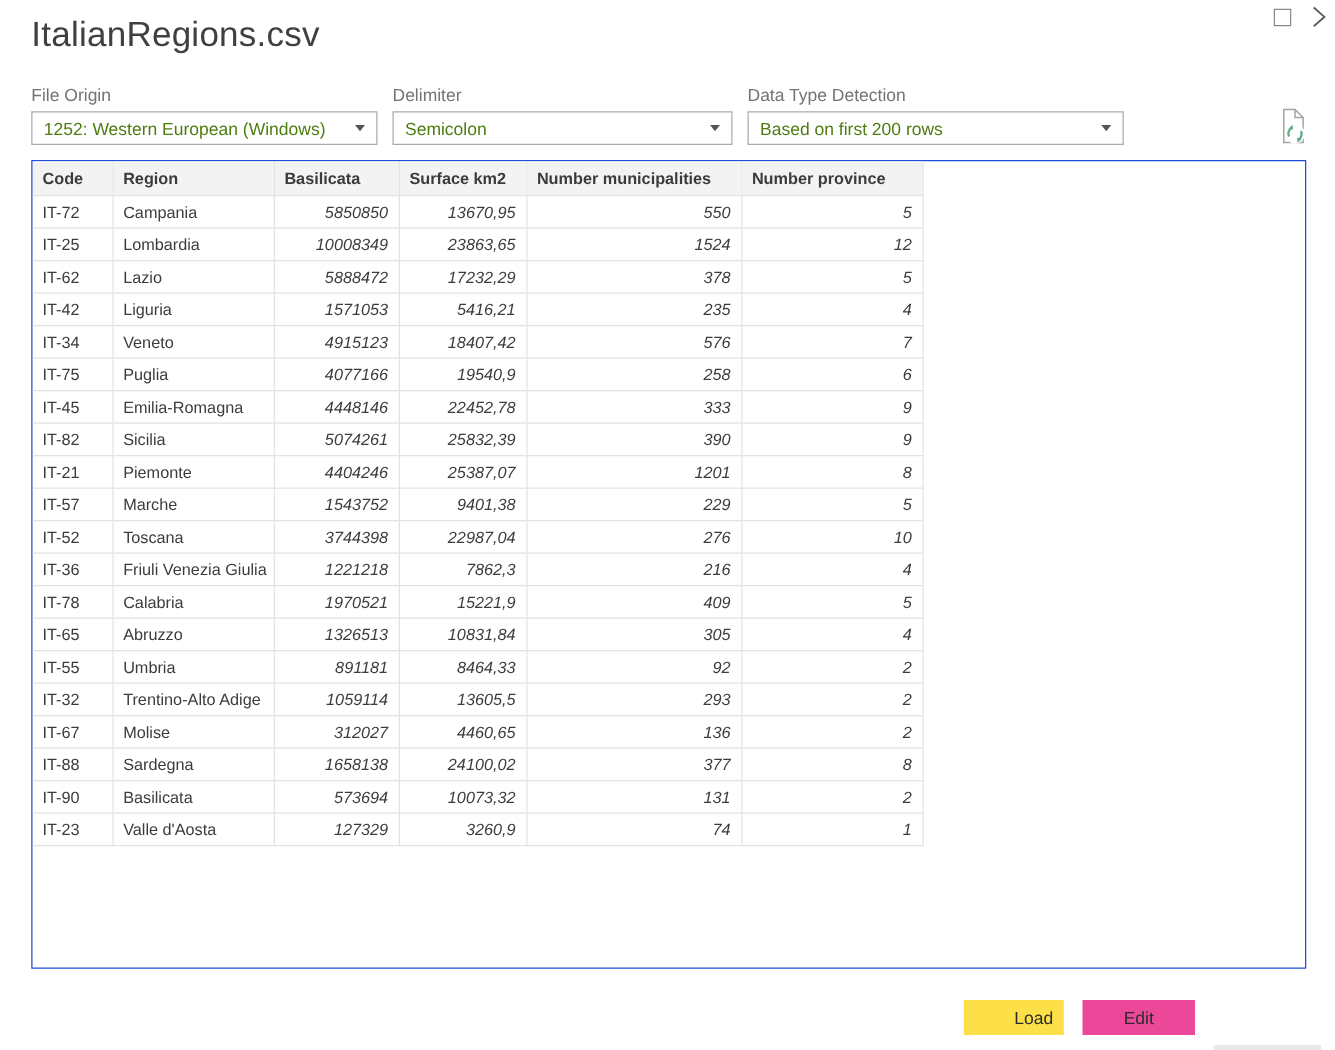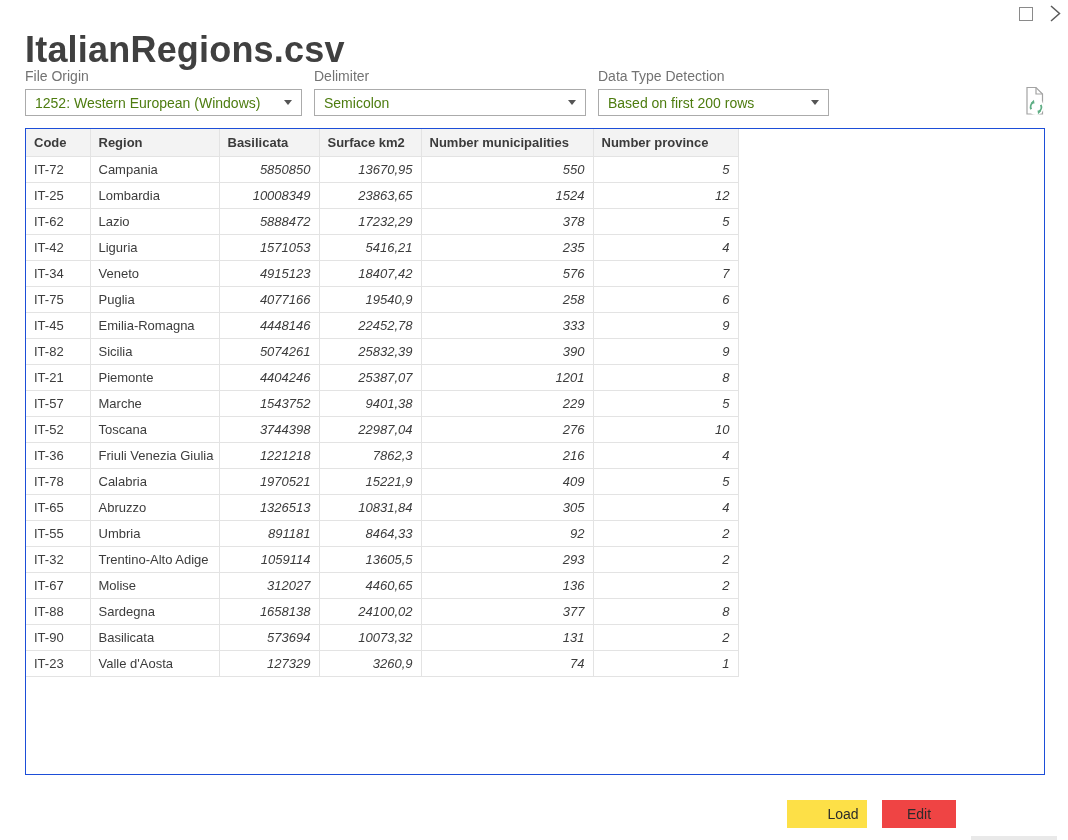--- a/index.html
+++ b/index.html
@@ -21,22 +21,22 @@
   .maximize-box {
     width: 14px; height: 14px;
     border: 1px solid #8a8a8a;
     background: transparent;
     cursor: pointer;
   }
   .chev-next { cursor: pointer; display: block; }
 
   
   .dlg-title {
-    position: absolute; left: 25px; top: 29px;
-    font-size: 36px; font-weight: 700;
+    position: absolute; left: 25px; top: 12px;
+    font-size: 28px; font-weight: 400;
     color: #404040;
     letter-spacing: 0.2px;
   }
 
   
   .controls-row {
     position: absolute; left: 25px; top: 68px; right: 0;
     display: flex; align-items: flex-start;
   }
   .control { margin-right: 12px; }
@@ -48,21 +48,21 @@
     height: 27px;
     border: 1px solid #ababab;
     background: #fff;
     display: flex; align-items: center; justify-content: space-between;
     padding: 0 9px;
     font-size: 14px; color: #4d7c0f;
     cursor: pointer;
   }
   .dd-file-origin { width: 277px; }
   .dd-delimiter   { width: 272px; }
-  .dd-datatype    { width: 231px; }
+  .dd-datatype    { width: 301px; }
   .caret {
     width: 0; height: 0;
     border-left: 4px solid transparent;
     border-right: 4px solid transparent;
     border-top: 5px solid #555;
     margin-left: 8px;
   }
   .refresh-btn {
     position: absolute; right: 21px; top: 18px;
     width: 24px; height: 30px;
@@ -117,21 +117,21 @@
   .btn {
     height: 28px;
     border: none;
     font-family: "Liberation Sans", sans-serif;
     font-size: 14px;
     color: #2b2b2b;
     cursor: pointer;
     padding: 0;
   }
   .btn-load   { width: 80px; background: #fde047; padding-left: 32px; }
-  .btn-edit   { width: 74px; background: #ef4444; }
+  .btn-edit   { width: 90px; background: #ec4899; }
   .btn-cancel { width: 86px; background: #e9e9e9; margin-top: 36px; }
 </style>
 </head>
 <body>
 
 <div class="titlebar-icons">
   <div class="maximize-box"></div>
   <svg class="chev-next" width="13" height="19" viewBox="0 0 13 19">
     <path d="M2 2 L10.5 9.5 L2 17" fill="none" stroke="#5a5a5a" stroke-width="1.5"></path>
   </svg>

